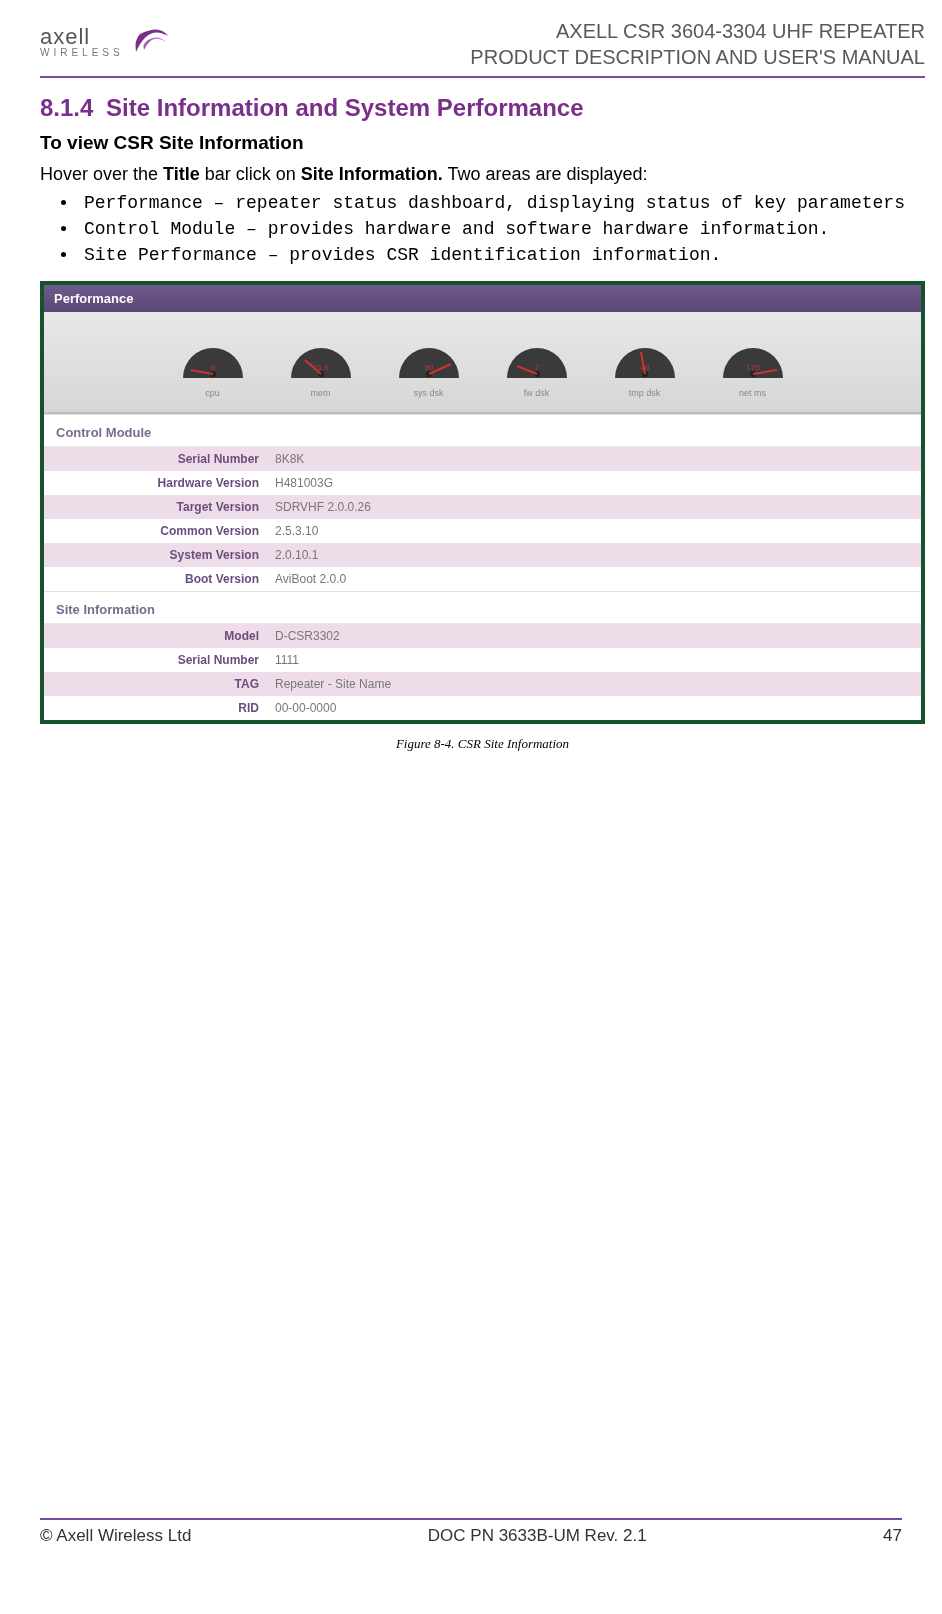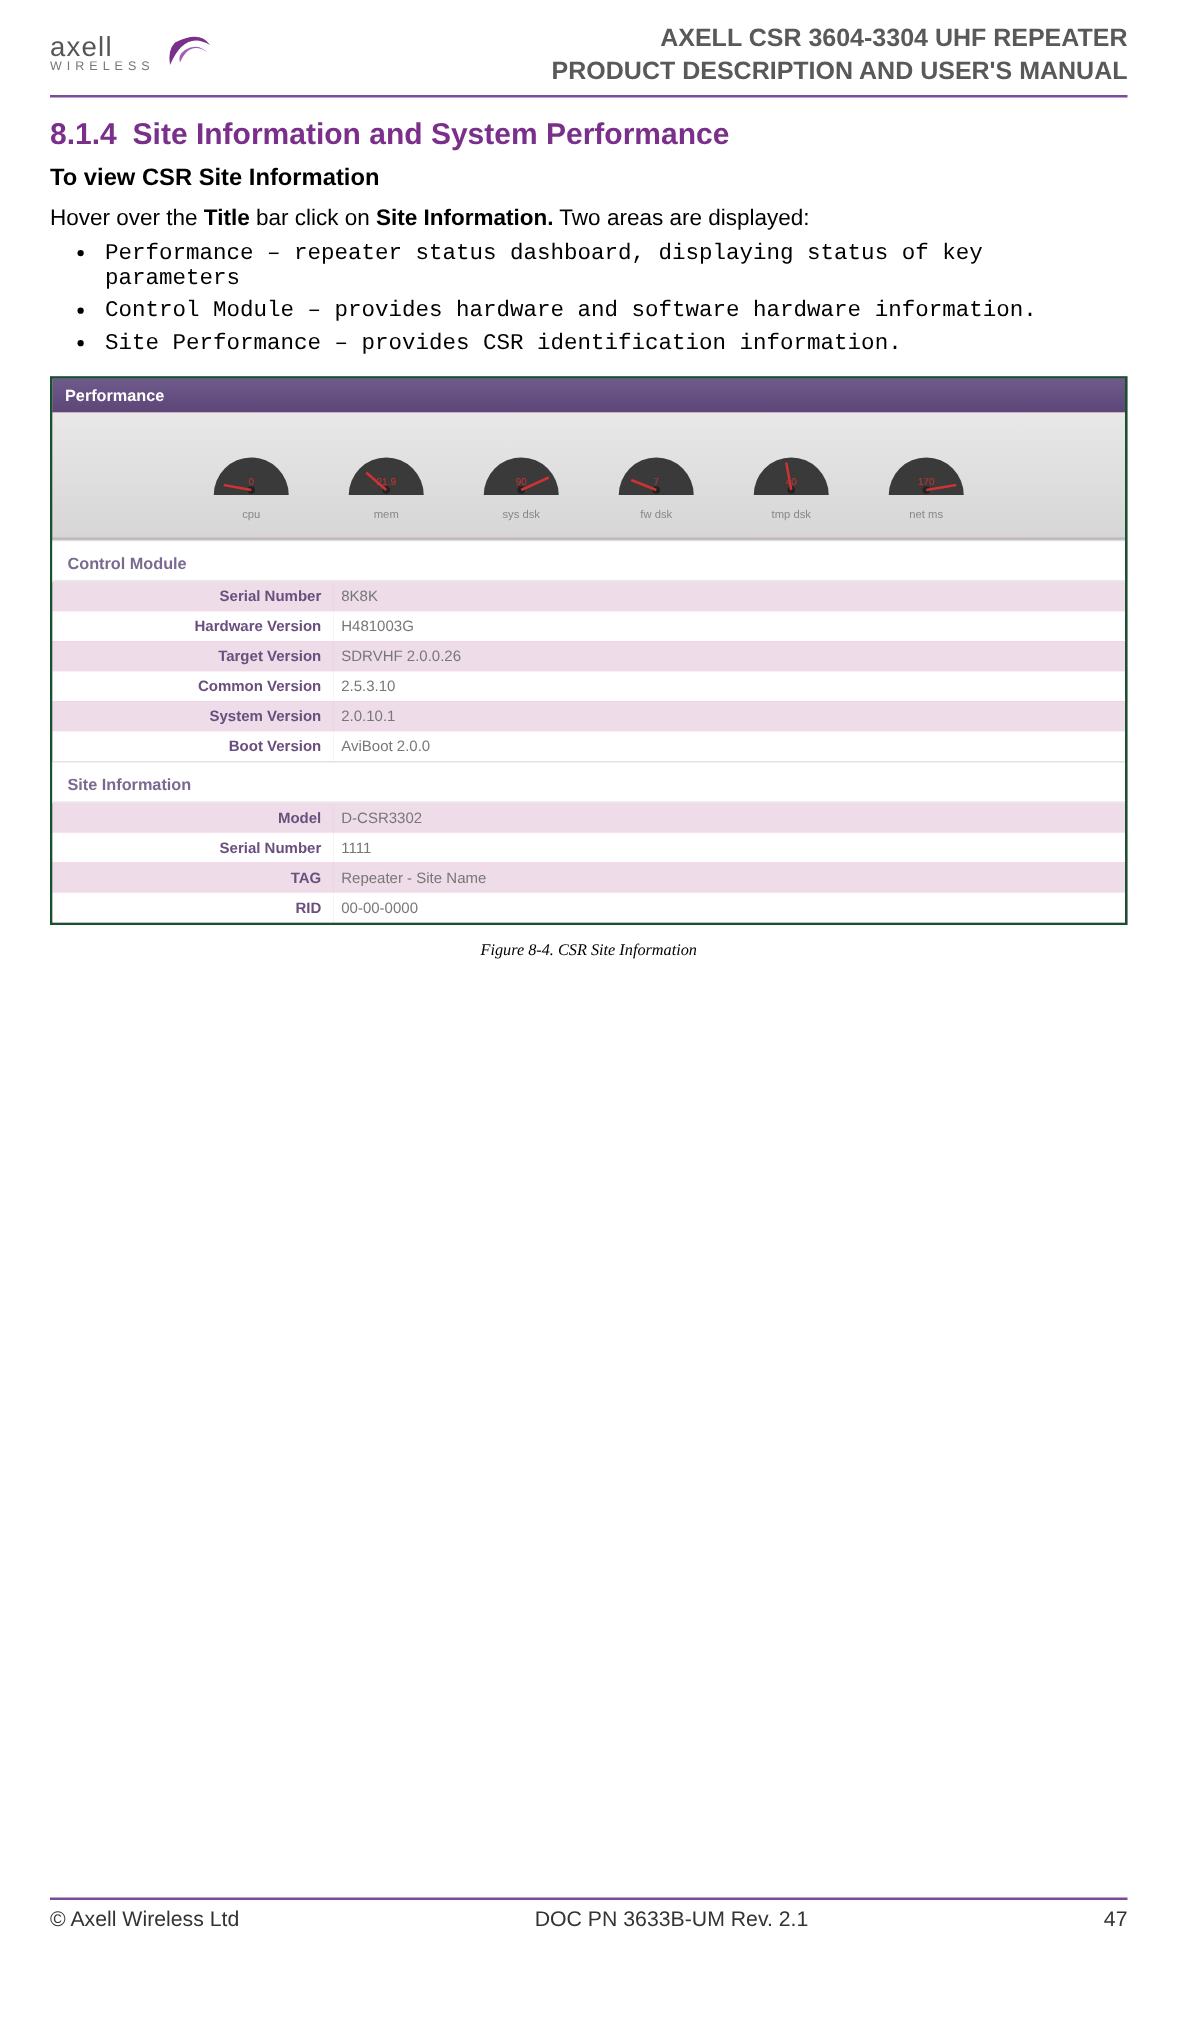--- a/index.html
+++ b/index.html
@@ -3,37 +3,37 @@
 <meta charset="utf-8">
 <style>
   * { box-sizing: border-box; margin: 0; padding: 0; }
   body {
     font-family: Arial, Helvetica, sans-serif;
     background: #fff;
     width: 942px;
     margin: 0 auto;
     color: #000;
   }
-  .page { padding: 18px 40px 0 40px; min-height: 1560px; position: relative; }
+  .page { padding: 18px 17px 0 40px; min-height: 1560px; position: relative; }
   .header { display: flex; justify-content: space-between; align-items: flex-start; padding-bottom: 6px; }
   .logo { display: flex; align-items: center; gap: 6px; }
   .logo-text { font-family: Arial; font-size: 22px; color: #555; letter-spacing: 1px; }
   .logo-sub { font-size: 10px; color: #777; letter-spacing: 4px; }
   .logo-block { display: flex; flex-direction: column; line-height: 1; }
-  .header-title { text-align: right; font-weight: bold; color: #595959; font-size: 20px; line-height: 1.3; }
+  .header-title { text-align: right; font-weight: normal; color: #595959; font-size: 20px; line-height: 1.3; }
   .hr-top { border: none; border-top: 2px solid #7a4a9c; margin-bottom: 12px; }
   .section-num { color: #7a2f8a; font-size: 24px; font-weight: bold; margin: 16px 0 10px 0; }
   .section-num .num { margin-right: 6px; }
   .subhead { font-weight: bold; font-size: 19px; margin: 8px 0; }
   .para { font-size: 18px; margin: 6px 0; line-height: 1.4; }
   ul.bullets { list-style: disc; margin: 4px 0 16px 38px; }
   ul.bullets li { font-size: 18px; margin: 6px 0; padding-left: 6px; font-family: Liberation Mono, monospace; }
   .b { font-weight: bold; }
 
-  .screenshot { border: 2px solid #14532d; margin-top: 8px; background: #f9a8d4; }
+  .screenshot { border: 4px solid #14532d; margin-top: 8px; background: #7f1d1d; }
   .panel-title {
     background: linear-gradient(#6f5a8c,#5b4676);
     color: #fff; font-size: 13px; font-weight: bold;
     padding: 6px 10px;
   }
   .gauges-bar {
     background: linear-gradient(#e8e8e8,#d6d6d6);
     padding: 14px 0;
     display: flex; justify-content: center; gap: 20px;
     border-bottom: 2px solid #bdbdbd;

